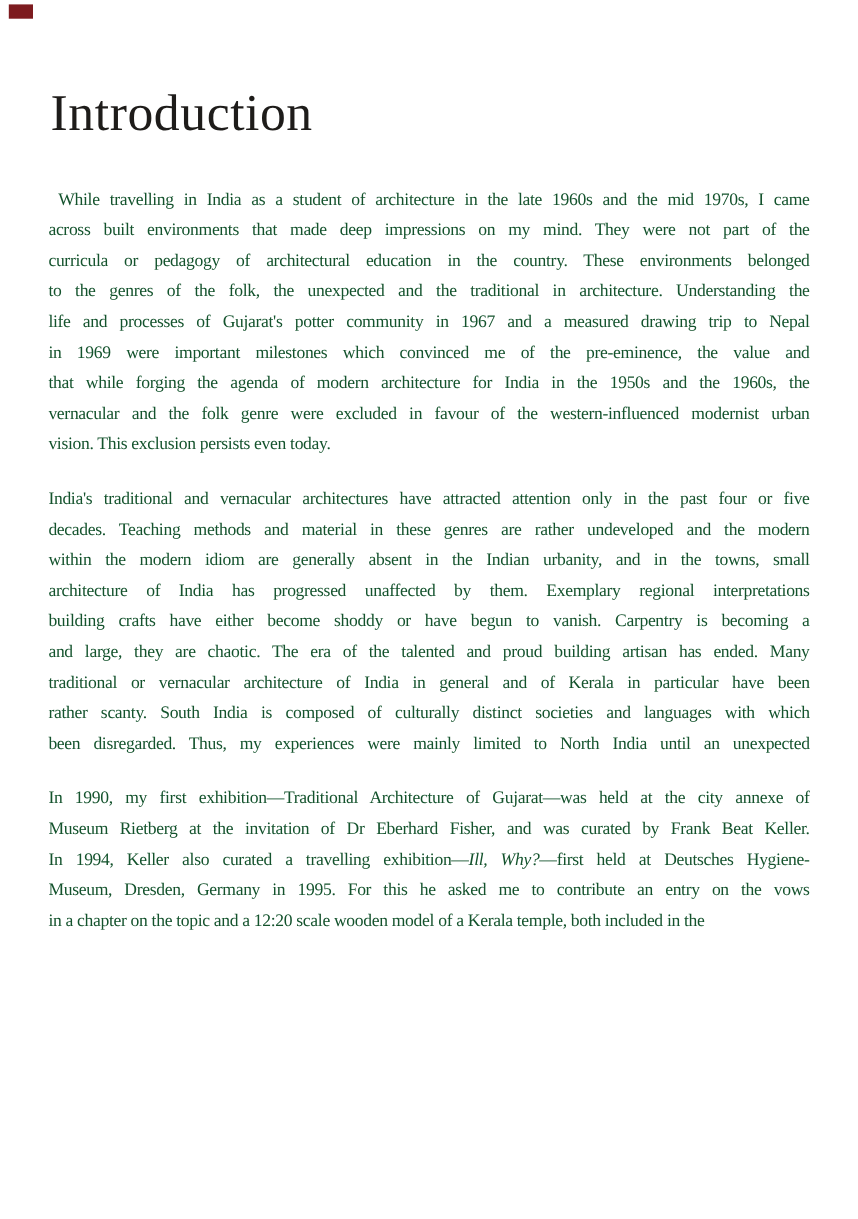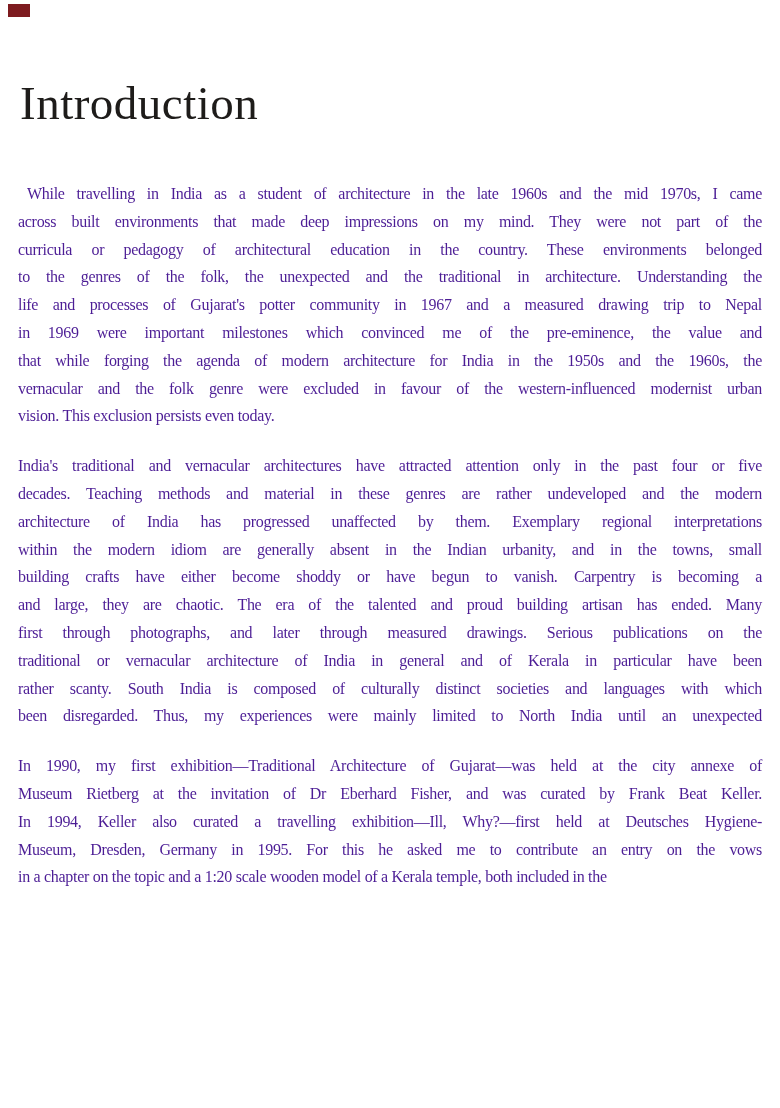--- a/index.html
+++ b/index.html
@@ -16,52 +16,53 @@
   }
   .corner-mark {
     position: absolute;
     left: 8px;
     top: 4px;
     width: 22px;
     height: 13px;
     background: #7d1b1f;
   }
   .page {
-    padding: 0 18px;
+    padding: 0 44px;
   }
   h1.page-title {
     margin: 76px 0 0 2px;
     font-family: "Liberation Serif", serif;
     font-weight: 400;
     font-size: 47px;
     line-height: 54px;
     letter-spacing: 0.5px;
     color: #1e1c1a;
   }
   .body-text {
-    margin-top: 50px;
+    margin-top: 38px;
     font-size: 16px;
     letter-spacing: -0.3px;
-    color: #4c1d95;
+    color: #14532d;
   }
   .para {
     margin: 0 0 22px 0;
   }
   .line {
     line-height: 27.8px;
     text-align: justify;
     text-align-last: justify;
   }
   .line.last {
     text-align-last: left;
   }
   .line.indent {
     padding-left: 9px;
   }
   .it {
+    font-style: italic;
   }
 </style>
 </head>
 <body>
 
 <div class="corner-mark"></div>
 
 <main class="page">
   <h1 class="page-title">Introduction</h1>
 
@@ -73,30 +74,29 @@
         <div class="line">to the genres of the folk, the unexpected and the traditional in architecture. Understanding the</div>
         <div class="line">life and processes of Gujarat's potter community in 1967 and a measured drawing trip to Nepal</div>
         <div class="line">in 1969 were important milestones which convinced me of the pre-eminence, the value and</div>
         <div class="line">that while forging the agenda of modern architecture for India in the 1950s and the 1960s, the</div>
         <div class="line">vernacular and the folk genre were excluded in favour of the western-influenced modernist urban</div>
         <div class="line last">vision. This exclusion persists even today.</div>
       </div>
       <div class="para">
         <div class="line">India's traditional and vernacular architectures have attracted attention only in the past four or five</div>
         <div class="line">decades. Teaching methods and material in these genres are rather undeveloped and the modern</div>
+        <div class="line">within the modern idiom are generally absent in the Indian urbanity, and in the towns, small</div>
         <div class="line">architecture of India has progressed unaffected by them. Exemplary regional interpretations</div>
-        <div class="line">within the modern idiom are generally absent in the Indian urbanity, and in the towns, small</div>
         <div class="line">building crafts have either become shoddy or have begun to vanish. Carpentry is becoming a</div>
         <div class="line">and large, they are chaotic. The era of the talented and proud building artisan has ended. Many</div>
-        <div class="line">first through photographs, and later through measured drawings. Serious publications on the</div>
         <div class="line">traditional or vernacular architecture of India in general and of Kerala in particular have been</div>
         <div class="line">rather scanty. South India is composed of culturally distinct societies and languages with which</div>
         <div class="line">been disregarded. Thus, my experiences were mainly limited to North India until an unexpected</div>
       </div>
       <div class="para">
         <div class="line">In 1990, my first exhibition—Traditional Architecture of Gujarat—was held at the city annexe of</div>
         <div class="line">Museum Rietberg at the invitation of Dr Eberhard Fisher, and was curated by Frank Beat Keller.</div>
         <div class="line"><span>In 1994, Keller also curated a travelling exhibition—</span><span class="it">Ill, Why?</span><span>—first held at Deutsches Hygiene-</span></div>
         <div class="line">Museum, Dresden, Germany in 1995. For this he asked me to contribute an entry on the vows</div>
-        <div class="line last">in a chapter on the topic and a 1:20 scale wooden model of a Kerala temple, both included in the</div>
+        <div class="line last">in a chapter on the topic and a 12:20 scale wooden model of a Kerala temple, both included in the</div>
       </div>
     </section>
 </main>
 
 </body></html>

